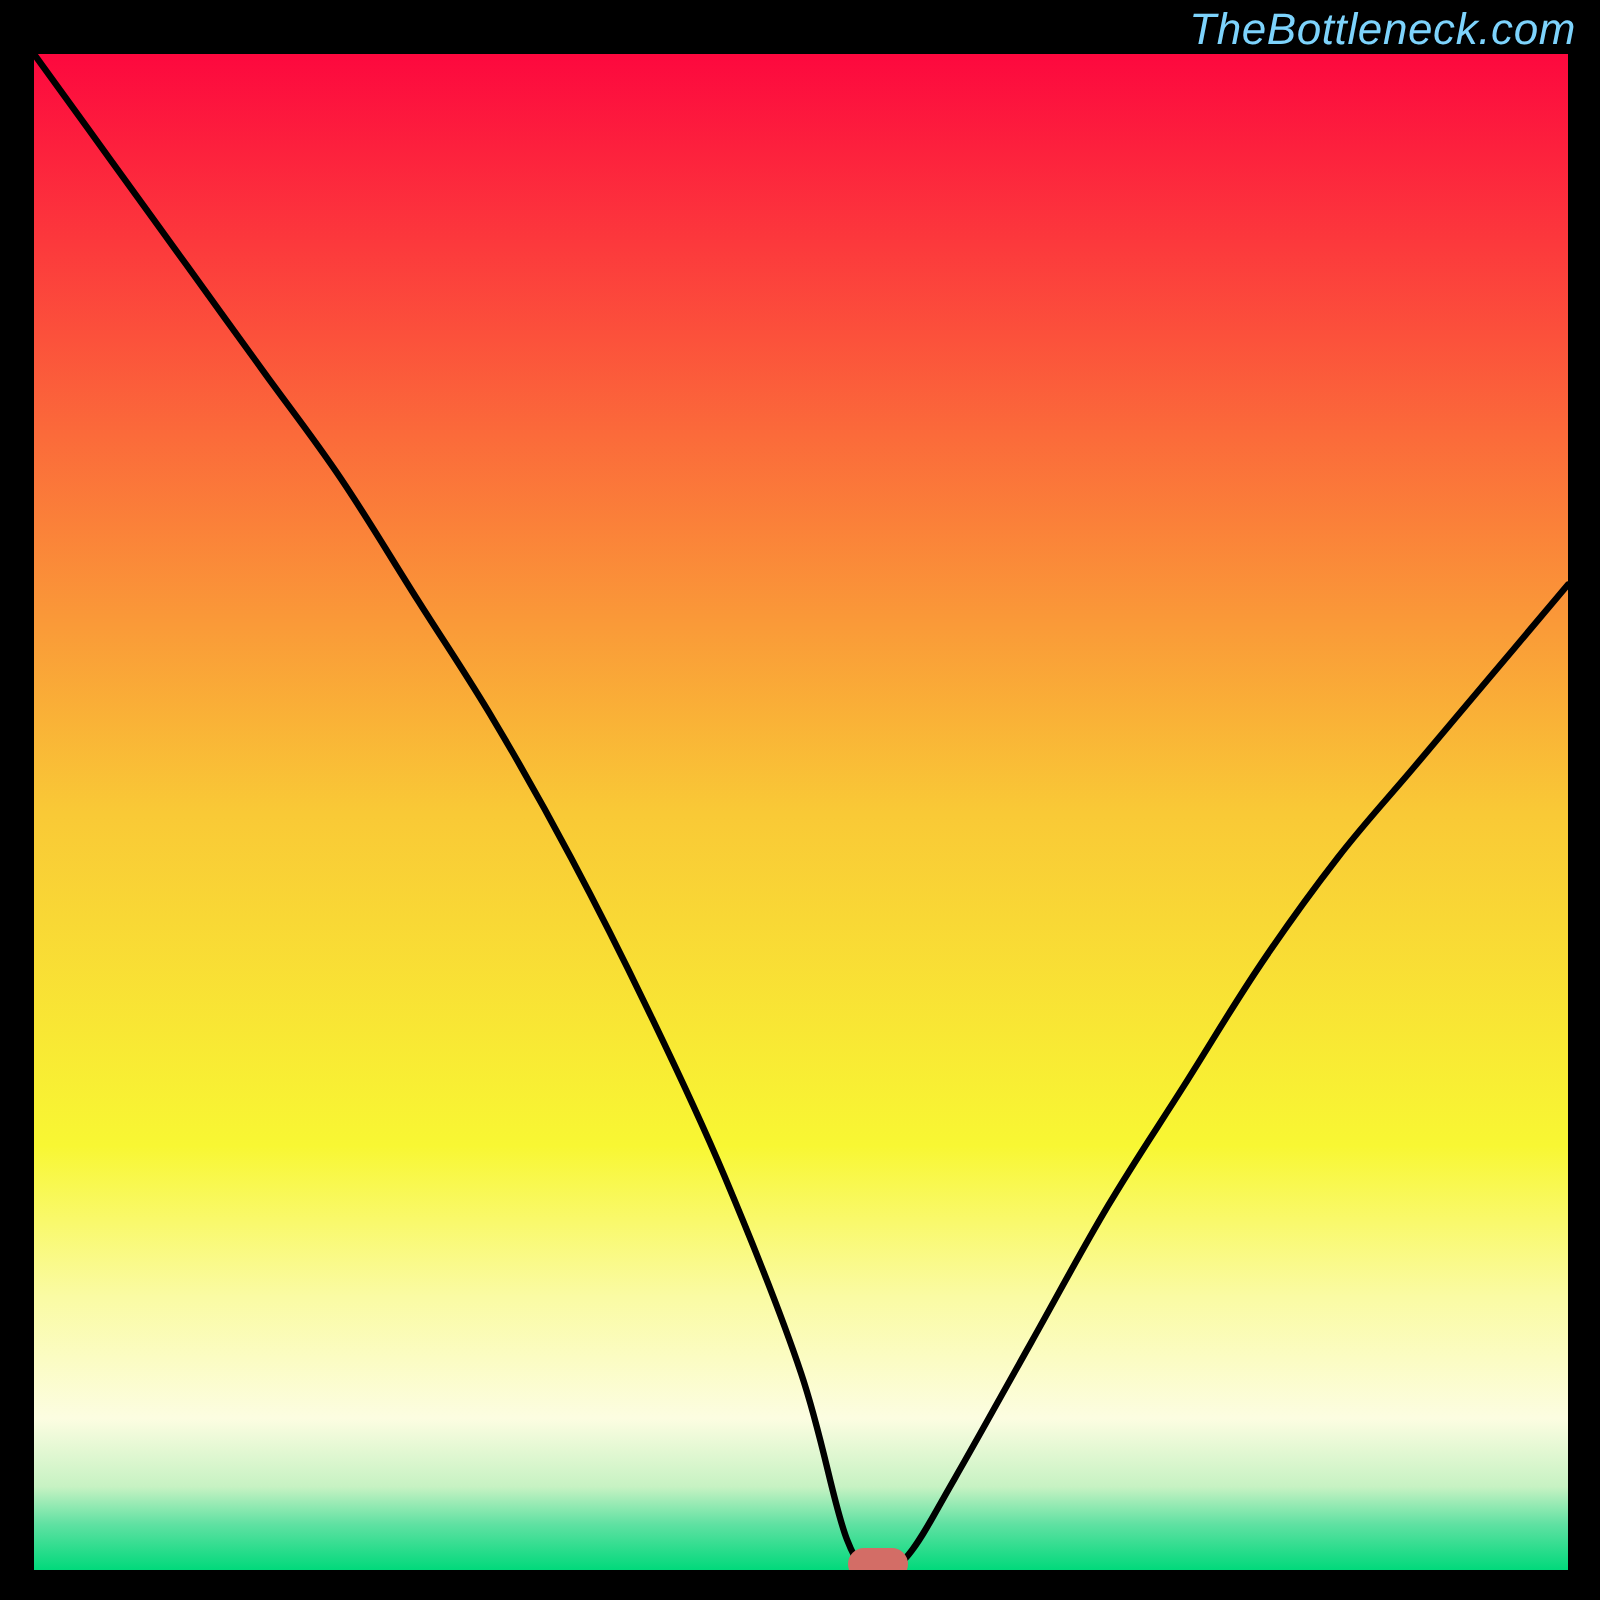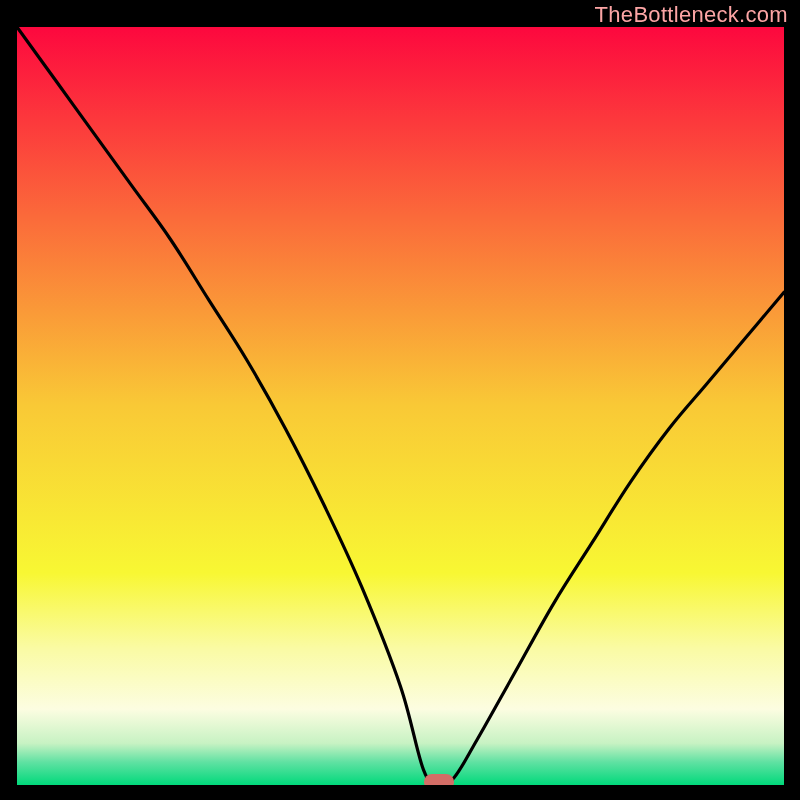--- a/index.html
+++ b/index.html
@@ -24,24 +24,25 @@
     overflow: hidden;
   }
   .gradient-bg {
     position: absolute;
     inset: 0;
   }
   .watermark {
     position: absolute;
     top: 2px;
     right: 12px;
-    color: #fca5a5;
+    color: #7dd3fc;
     font-size: 22px;
     font-weight: 500;
     letter-spacing: 0.3px;
+    font-style: italic;
   }
   .marker {
     position: absolute;
     border-radius: 9px;
   }
   .curve-svg {
     position: absolute;
     inset: 0;
   }
 </style>

